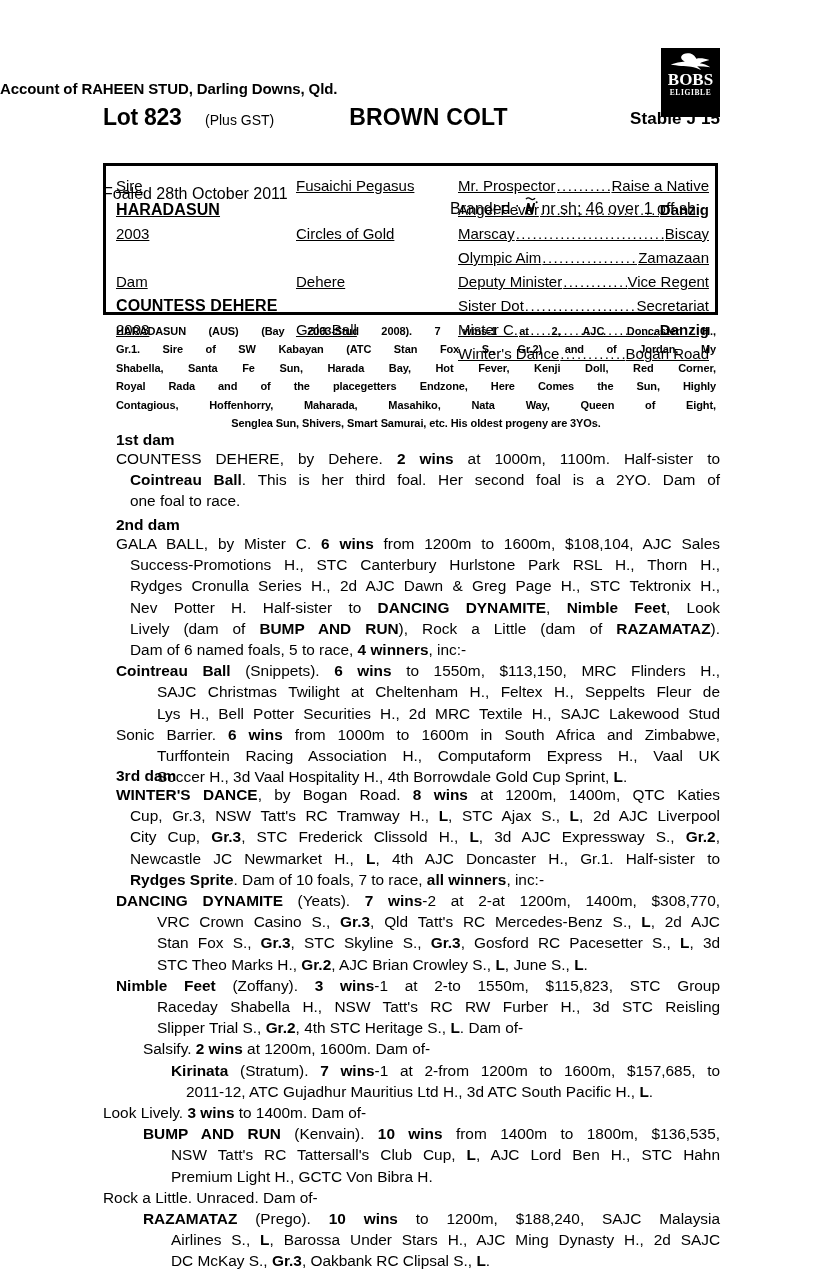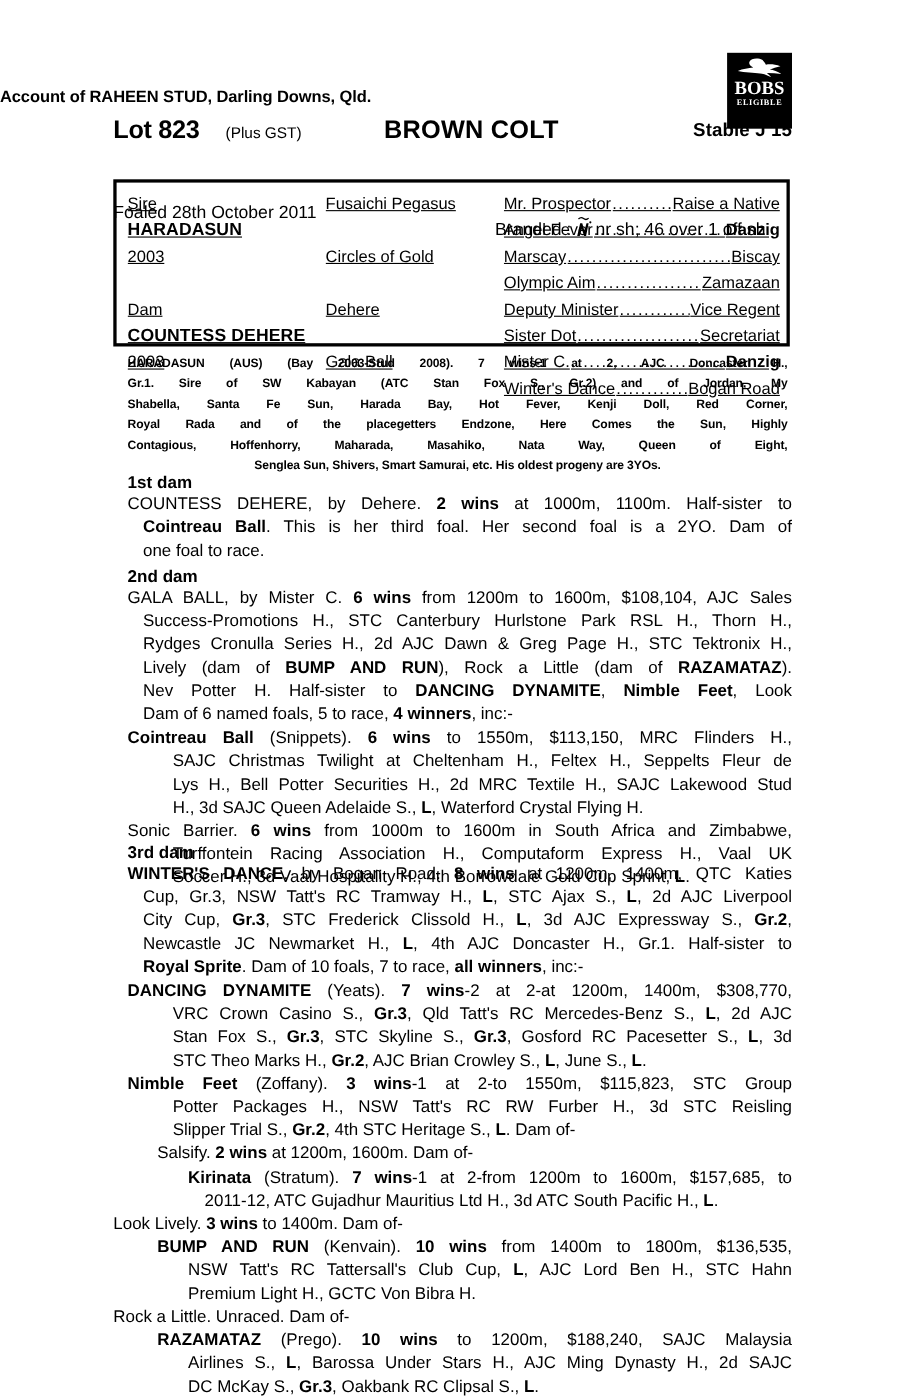--- a/index.html
+++ b/index.html
@@ -352,45 +352,44 @@
       <div class="ln i0"><span>COUNTESS DEHERE, by Dehere. </span><b class="n">2 wins</b><span> at 1000m, 1100m. Half-sister to</span></div>
       <div class="ln i1"><b class="n">Cointreau Ball</b><span>. This is her third foal. Her second foal is a 2YO. Dam of</span></div>
       <div class="ln i1 last"><span>one foal to race.</span></div>
     </div>
 
   <div class="sec-head" style="top:515px;">2nd dam</div>
   <div class="block" id="dam2" style="top:533px;">
       <div class="ln i0"><span>GALA BALL, by Mister C. </span><b class="n">6 wins</b><span> from 1200m to 1600m, $108,104, AJC Sales</span></div>
       <div class="ln i1"><span>Success-Promotions H., STC Canterbury Hurlstone Park RSL H., Thorn H.,</span></div>
       <div class="ln i1"><span>Rydges Cronulla Series H., 2d AJC Dawn &amp; Greg Page H., STC Tektronix H.,</span></div>
+      <div class="ln i1"><span>Nev Potter H. Half-sister to </span><b class="n">DANCING DYNAMITE</b><span>, </span><b class="n">Nimble Feet</b><span>, Look</span></div>
       <div class="ln i1"><span>Lively (dam of </span><b class="n">BUMP AND RUN</b><span>), Rock a Little (dam of </span><b class="n">RAZAMATAZ</b><span>).</span></div>
-      <div class="ln i1"><span>Nev Potter H. Half-sister to </span><b class="n">DANCING DYNAMITE</b><span>, </span><b class="n">Nimble Feet</b><span>, Look</span></div>
       <div class="ln i1 last"><span>Dam of 6 named foals, 5 to race, </span><b class="n">4 winners</b><span>, inc:-</span></div>
       <div class="ln i0"><b class="n">Cointreau Ball</b><span> (Snippets). </span><b class="n">6 wins</b><span> to 1550m, $113,150, MRC Flinders H.,</span></div>
       <div class="ln i2"><span>SAJC Christmas Twilight at Cheltenham H., Feltex H., Seppelts Fleur de</span></div>
       <div class="ln i2"><span>Lys H., Bell Potter Securities H., 2d MRC Textile H., SAJC Lakewood Stud</span></div>
-      <div class="ln i2 last"><span>H., 3d SAJC Queen Adelaide S., </span><b class="n">L</b><span>, Waterford Crystal Flying H.</span></div>
       <div class="ln i0"><span>Sonic Barrier. </span><b class="n">6 wins</b><span> from 1000m to 1600m in South Africa and Zimbabwe,</span></div>
       <div class="ln i2"><span>Turffontein Racing Association H., Computaform Express H., Vaal UK</span></div>
       <div class="ln i2 last"><span>Soccer H., 3d Vaal Hospitality H., 4th Borrowdale Gold Cup Sprint, </span><b class="n">L</b><span>.</span></div>
     </div>
 
   <div class="sec-head" style="top:766px;">3rd dam</div>
   <div class="block" id="dam3" style="top:784px;">
       <div class="ln i0"><b class="n">WINTER'S DANCE</b><span>, by Bogan Road. </span><b class="n">8 wins</b><span> at 1200m, 1400m, QTC Katies</span></div>
       <div class="ln i1"><span>Cup, Gr.3, NSW Tatt's RC Tramway H., </span><b class="n">L</b><span>, STC Ajax S., </span><b class="n">L</b><span>, 2d AJC Liverpool</span></div>
       <div class="ln i1"><span>City Cup, </span><b class="n">Gr.3</b><span>, STC Frederick Clissold H., </span><b class="n">L</b><span>, 3d AJC Expressway S., </span><b class="n">Gr.2</b><span>,</span></div>
       <div class="ln i1"><span>Newcastle JC Newmarket H., </span><b class="n">L</b><span>, 4th AJC Doncaster H., Gr.1. Half-sister to</span></div>
-      <div class="ln i1 last"><b class="n">Royal Sprite</b><span>. Dam of 10 foals, 7 to race, </span><b class="n">all winners</b><span>, inc:-</span></div>
+      <div class="ln i1 last"><b class="n">Rydges Sprite</b><span>. Dam of 10 foals, 7 to race, </span><b class="n">all winners</b><span>, inc:-</span></div>
       <div class="ln i0"><b class="n">DANCING DYNAMITE</b><span> (Yeats). </span><b class="n">7 wins</b><span>-2 at 2-at 1200m, 1400m, $308,770,</span></div>
       <div class="ln i2"><span>VRC Crown Casino S., </span><b class="n">Gr.3</b><span>, Qld Tatt's RC Mercedes-Benz S., </span><b class="n">L</b><span>, 2d AJC</span></div>
       <div class="ln i2"><span>Stan Fox S., </span><b class="n">Gr.3</b><span>, STC Skyline S., </span><b class="n">Gr.3</b><span>, Gosford RC Pacesetter S., </span><b class="n">L</b><span>, 3d</span></div>
       <div class="ln i2 last"><span>STC Theo Marks H., </span><b class="n">Gr.2</b><span>, AJC Brian Crowley S., </span><b class="n">L</b><span>, June S., </span><b class="n">L</b><span>.</span></div>
       <div class="ln i0"><b class="n">Nimble Feet</b><span> (Zoffany). </span><b class="n">3 wins</b><span>-1 at 2-to 1550m, $115,823, STC Group</span></div>
-      <div class="ln i2"><span>Potter Packages H., NSW Tatt's RC RW Furber H., 3d STC Reisling</span></div>
+      <div class="ln i2"><span>Raceday Shabella H., NSW Tatt's RC RW Furber H., 3d STC Reisling</span></div>
       <div class="ln i2 last"><span>Slipper Trial S., </span><b class="n">Gr.2</b><span>, 4th STC Heritage S., </span><b class="n">L</b><span>. Dam of-</span></div>
       <div class="ln i4 last"><span>Salsify. </span><b class="n">2 wins</b><span> at 1200m, 1600m. Dam of-</span></div>
       <div class="ln i5"><b class="n">Kirinata</b><span> (Stratum). </span><b class="n">7 wins</b><span>-1 at 2-from 1200m to 1600m, $157,685, to</span></div>
       <div class="ln i3 last"><span>2011-12, ATC Gujadhur Mauritius Ltd H., 3d ATC South Pacific H., </span><b class="n">L</b><span>.</span></div>
       <div class="ln  last"><span>Look Lively. </span><b class="n">3 wins</b><span> to 1400m. Dam of-</span></div>
       <div class="ln i4"><b class="n">BUMP AND RUN</b><span> (Kenvain). </span><b class="n">10 wins</b><span> from 1400m to 1800m, $136,535,</span></div>
       <div class="ln i5"><span>NSW Tatt's RC Tattersall's Club Cup, </span><b class="n">L</b><span>, AJC Lord Ben H., STC Hahn</span></div>
       <div class="ln i5 last"><span>Premium Light H., GCTC Von Bibra H.</span></div>
       <div class="ln  last"><span>Rock a Little. Unraced. Dam of-</span></div>
       <div class="ln i4"><b class="n">RAZAMATAZ</b><span> (Prego). </span><b class="n">10 wins</b><span> to 1200m, $188,240, SAJC Malaysia</span></div>

